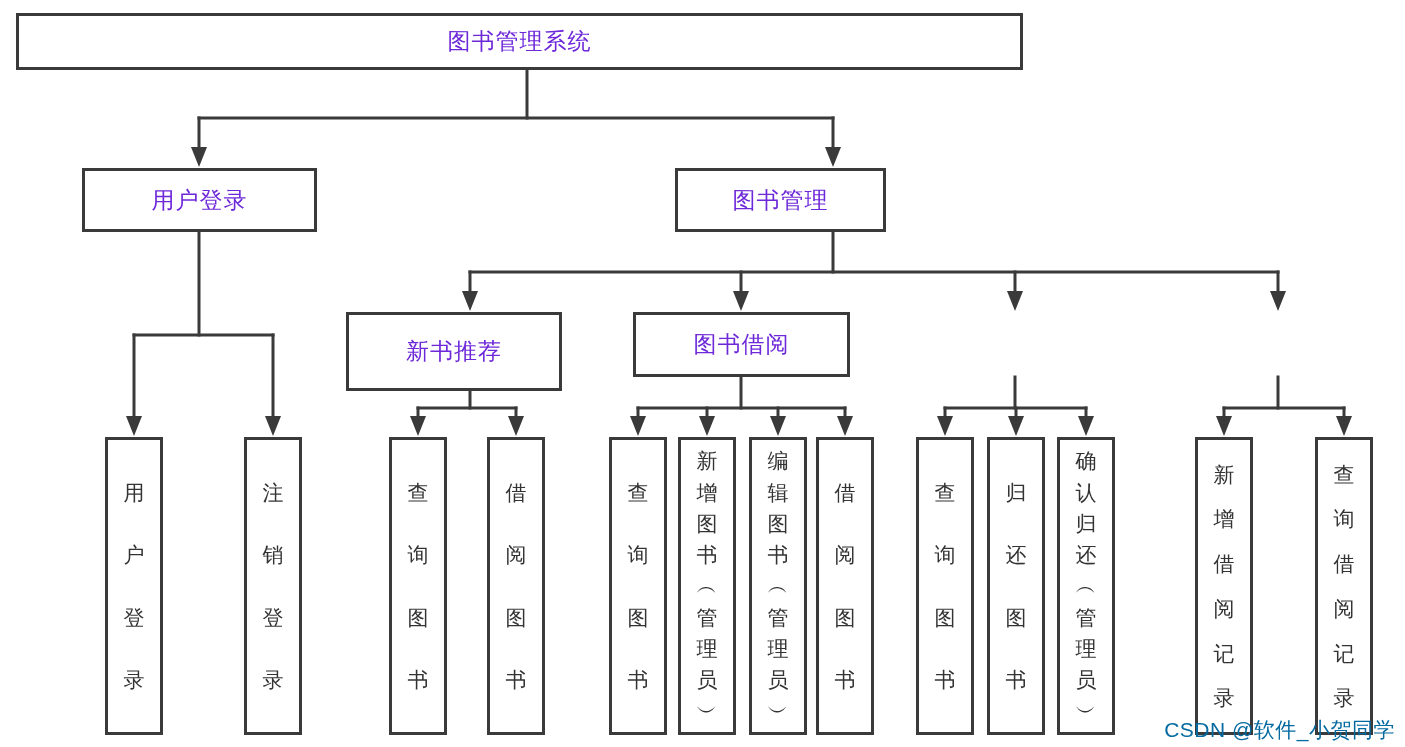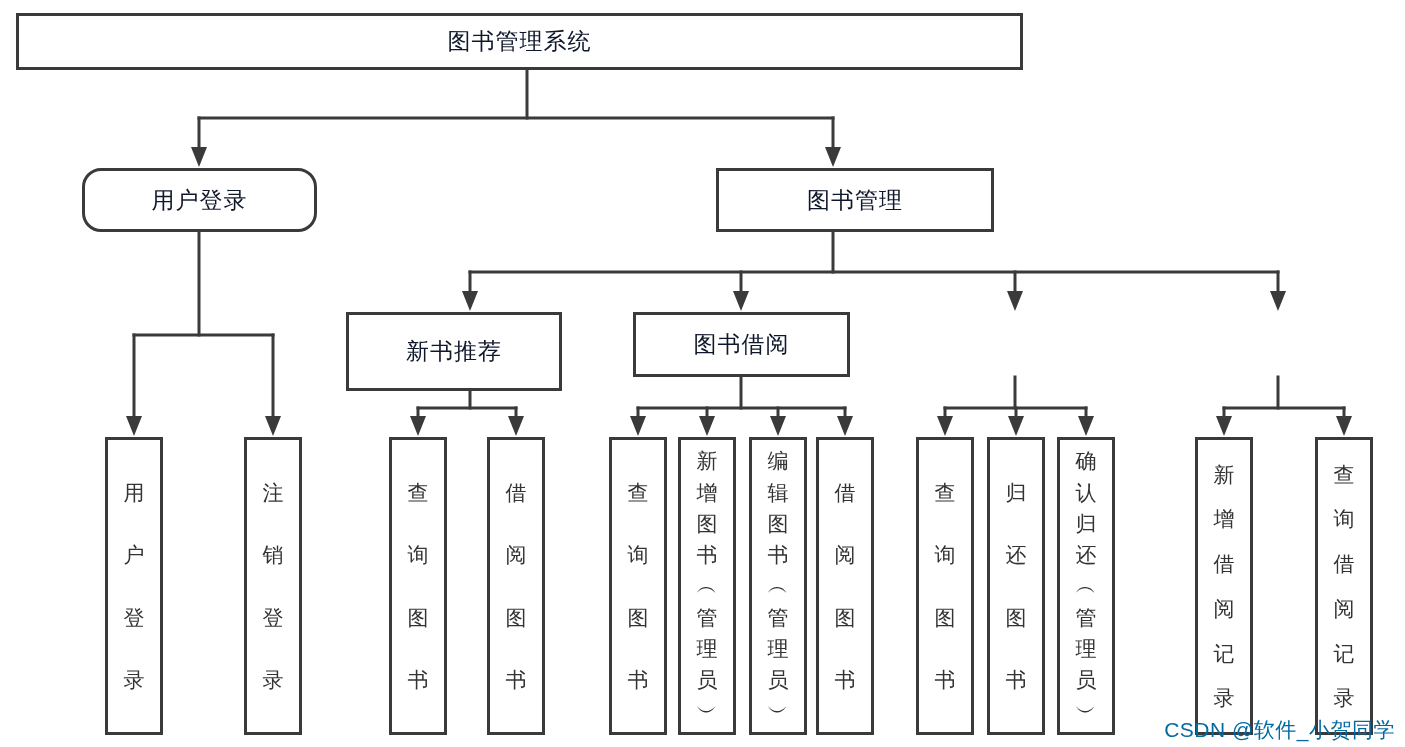--- a/index.html
+++ b/index.html
@@ -4,21 +4,21 @@
 <style>
   html,body{margin:0;padding:0;background:#ffffff;}
   #canvas{
     position:relative;width:1405px;height:747px;background:#ffffff;overflow:hidden;
     font-family:"Liberation Sans",sans-serif;color:#333333;
   }
   .box{
     position:absolute;box-sizing:border-box;border:3px solid #3a3a3a;background:#ffffff;
     display:flex;align-items:center;justify-content:center;
   }
-  .hlabel{font-size:23px;color:#0f172a;white-space:nowrap;letter-spacing:1px;}
+  .hlabel{font-size:23px;color:#6d28d9;white-space:nowrap;letter-spacing:1px;}
   .vbox .vtext{
     display:flex;flex-direction:column;justify-content:space-evenly;align-items:center;
     height:100%;width:100%;font-size:21px;color:#333333;line-height:1;
   }
   #connectors{position:absolute;left:0;top:0;width:1405px;height:747px;}
   #connectors line{stroke:#3a3a3a;stroke-width:3;stroke-linecap:square;}
   #connectors polygon{fill:#3a3a3a;}
   .watermark{
     position:absolute;right:10px;top:716px;font-size:21px;color:#0369a1;
     white-space:nowrap;letter-spacing:0.5px;
@@ -95,24 +95,24 @@
       <line x1="1344" y1="408" x2="1344" y2="422"></line>
       <polygon points="1216,416 1232,416 1224,436"></polygon>
       <polygon points="1336,416 1352,416 1344,436"></polygon>
     </g>
   </svg>
 
   <div class="box" style="left:16px;top:13px;width:1007px;height:57px;">
     <span class="hlabel">图书管理系统</span>
   </div>
 
-  <div class="box" style="left:82px;top:168px;width:235px;height:64px;border-radius:19px;">
+  <div class="box" style="left:82px;top:168px;width:235px;height:64px;">
     <span class="hlabel">用户登录</span>
   </div>
-  <div class="box" style="left:716px;top:168px;width:278px;height:64px;">
+  <div class="box" style="left:675px;top:168px;width:211px;height:64px;">
     <span class="hlabel">图书管理</span>
   </div>
 
   <div class="box" style="left:346px;top:312px;width:216px;height:79px;">
     <span class="hlabel">新书推荐</span>
   </div>
   <div class="box" style="left:633px;top:312px;width:217px;height:65px;">
     <span class="hlabel">图书借阅</span>
   </div>
 

